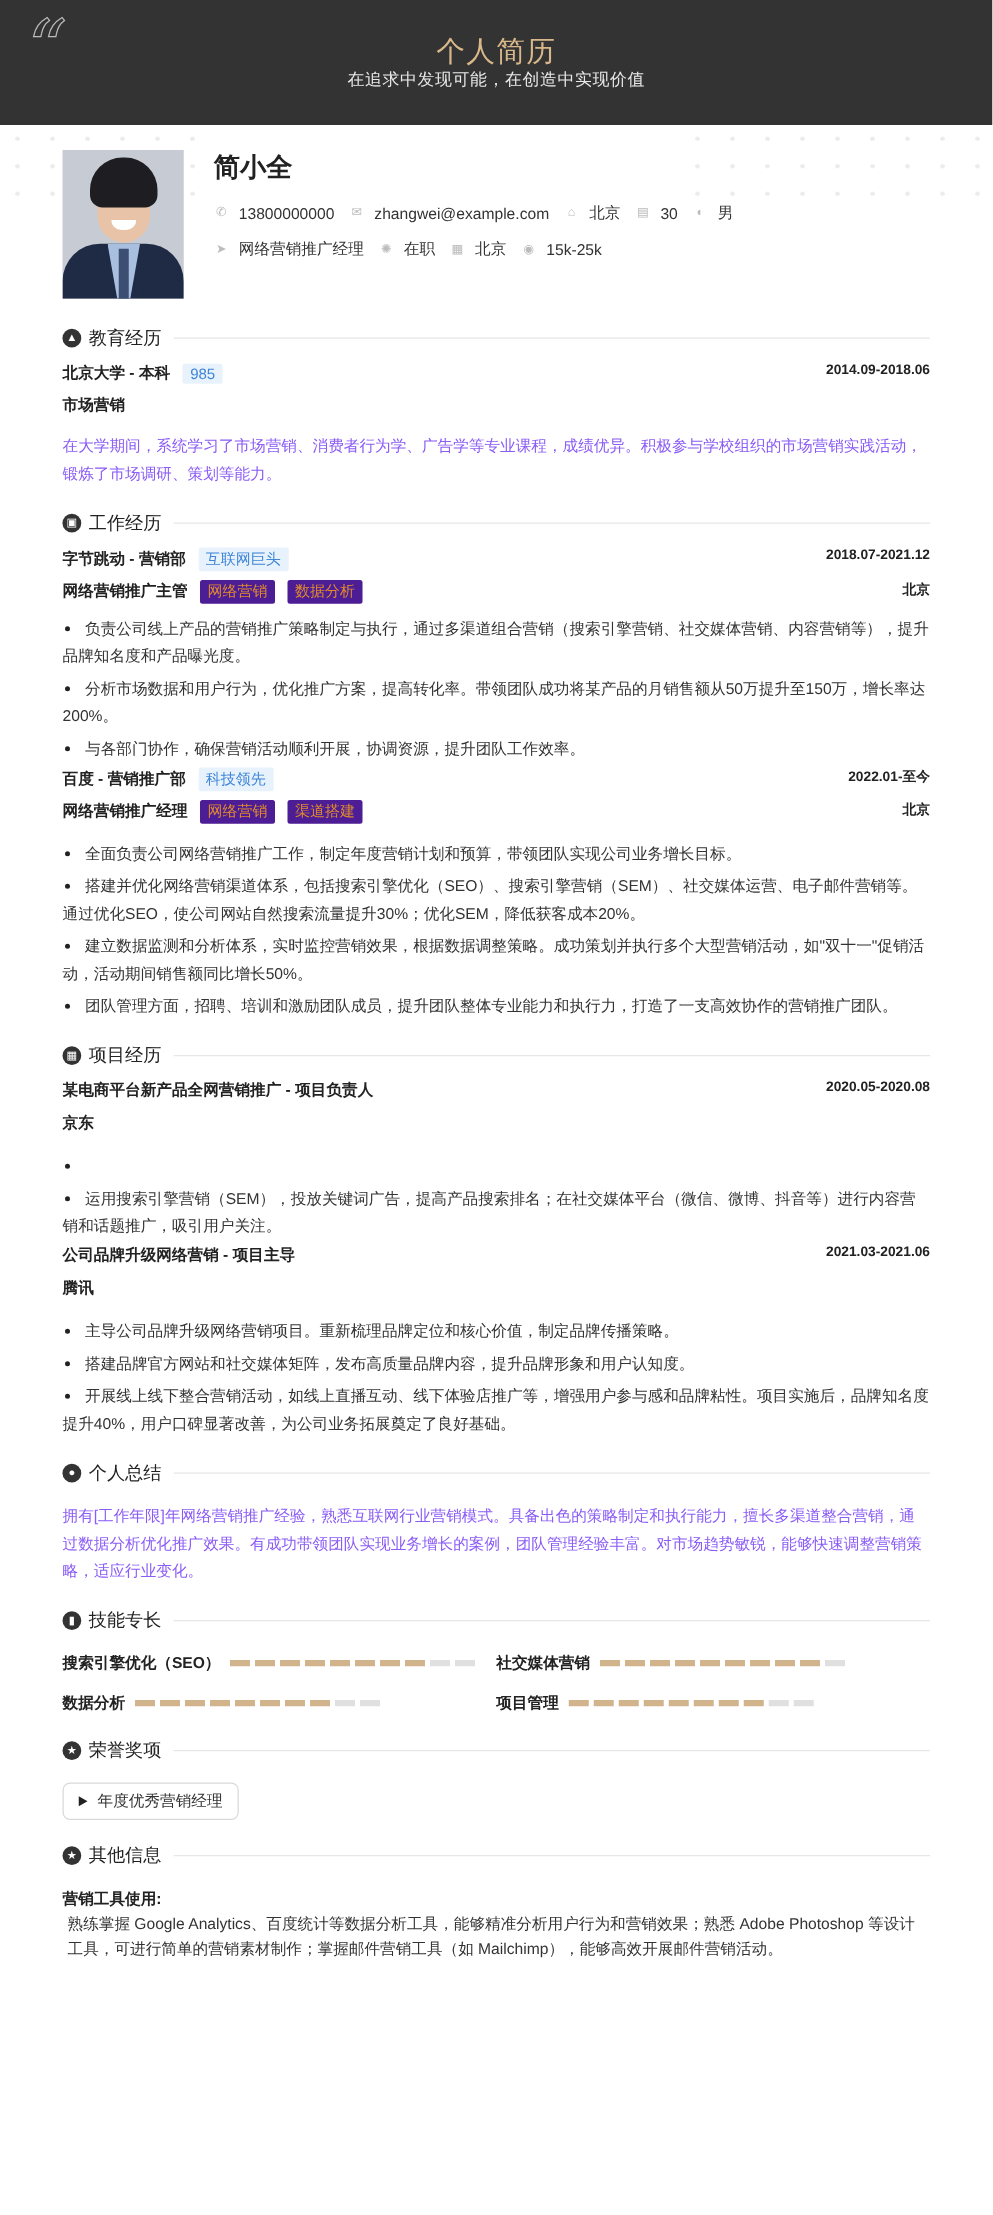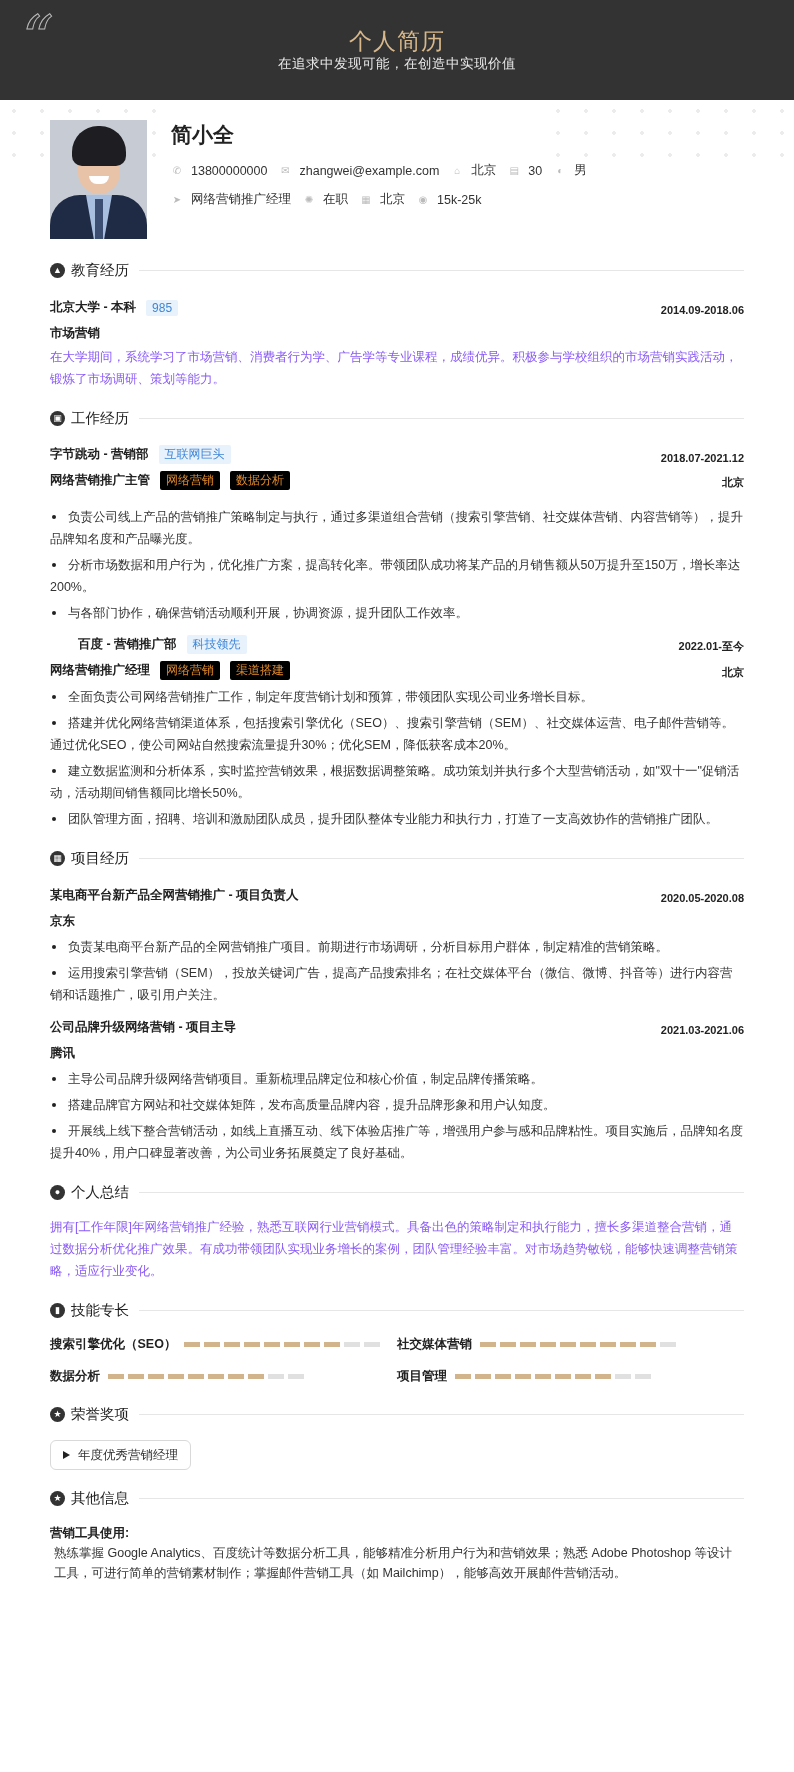--- a/index.html
+++ b/index.html
@@ -84,25 +84,25 @@
   .main { padding: 0 50px; margin-top: -100px; }
   .section { margin-top: 0; }
   .sec-head { display: flex; align-items: center; height: 40px; }
   .sec-icon {
     width: 15px; height: 15px; border-radius: 50%; background: #333;
     color: #fff; font-size: 9px; line-height: 15px; text-align: center;
     margin-right: 6px;
   }
   .sec-title { font-size: 14.5px; font-weight: normal; color: #222; }
   .sec-line { flex: 1; height: 1px; background: #e6e6e6; margin-left: 10px; }
-  .entry-row { display: flex; align-items: flex-end; justify-content: space-between; height: 26px; }
+  .entry-row { display: flex; align-items: flex-start; justify-content: space-between; height: 26px; }
   .entry-left { display: flex; align-items: center; }
   .entry-title { font-weight: bold; font-size: 12.5px; color: #222; }
   .tag-blue { background: #e8f2fd; color: #3f86d6; font-size: 12px; padding: 1px 6px; margin-left: 10px; border-radius: 2px; }
-  .tag-orange { background: #000000; color: #e08a2d; font-size: 12px; padding: 1px 6px; margin-left: 10px; border-radius: 2px; }
+  .tag-orange { background: #4c1d95; color: #e08a2d; font-size: 12px; padding: 1px 6px; margin-left: 10px; border-radius: 2px; }
   .entry-date { font-weight: bold; font-size: 11px; color: #222; }
   .desc { font-size: 12.5px; color: #8b5cf6; line-height: 22px; margin-top: 4px; }
   ul.bul { list-style: none; margin-top: 2px; }
   ul.bul li { position: relative; padding-left: 0; line-height: 22px; font-size: 12.5px; color: #333; margin-bottom: 4px; }
   ul.bul li .dot { display: inline-block; width: 4px; height: 4px; background: #222; border-radius: 50%; margin: 0 12px 2px 2px; vertical-align: middle; }
   .skills { display: grid; grid-template-columns: 1fr 1fr; row-gap: 12px; margin-top: 4px; }
   .skill { display: flex; align-items: center; height: 20px; }
   .skill-name { font-size: 12.5px; font-weight: bold; color: #222; margin-right: 8px; }
   .bars { display: flex; }
   .bar { width: 16px; height: 5px; margin-right: 4px; background: #e0e0e0; }
@@ -218,27 +218,27 @@
       <span class="entry-date">2018.07-2021.12</span>
     </div>
     <div class="entry-row">
       <div class="entry-left">
         <span class="entry-title">网络营销推广主管</span>
         <span class="tag-orange">网络营销</span>
         <span class="tag-orange">数据分析</span>
       </div>
       <span class="entry-date">北京</span>
     </div>
-    <ul class="bul" style="margin-top:16px;">
+    <ul class="bul" style="margin-top:2px;">
       <li><span class="dot"></span><span>负责公司线上产品的营销推广策略制定与执行，通过多渠道组合营销（搜索引擎营销、社交媒体营销、内容营销等），提升品牌知名度和产品曝光度。</span></li>
       <li><span class="dot"></span><span>分析市场数据和用户行为，优化推广方案，提高转化率。带领团队成功将某产品的月销售额从50万提升至150万，增长率达200%。</span></li>
       <li><span class="dot"></span><span>与各部门协作，确保营销活动顺利开展，协调资源，提升团队工作效率。</span></li>
     </ul>
 
-    <div class="entry-row" style="margin-top:2px;margin-left:28px;">
+    <div class="entry-row" style="margin-top:2px;">
       <div class="entry-left">
         <span class="entry-title">百度 - 营销推广部</span>
         <span class="tag-blue">科技领先</span>
       </div>
       <span class="entry-date">2022.01-至今</span>
     </div>
     <div class="entry-row">
       <div class="entry-left">
         <span class="entry-title">网络营销推广经理</span>
         <span class="tag-orange">网络营销</span>
@@ -262,21 +262,21 @@
     </div>
 
     <div class="entry-row">
       <span class="entry-title">某电商平台新产品全网营销推广 - 项目负责人</span>
       <span class="entry-date">2020.05-2020.08</span>
     </div>
     <div class="entry-row">
         <span class="entry-title">京东</span>
       </div>
     <ul class="bul" style="margin-top:6px;">
-      <li><span class="dot"></span><span>负责某电商平台新产品的全网营销推广项目。前期进行市场调研，分析目标用户群体，制定精准的营销策略。</span></li>
+      <li><span class="dot"></span></li>
       <li><span class="dot"></span><span>运用搜索引擎营销（SEM），投放关键词广告，提高产品搜索排名；在社交媒体平台（微信、微博、抖音等）进行内容营销和话题推广，吸引用户关注。</span></li>
     </ul>
 
     <div class="entry-row" style="margin-top:2px;">
       <span class="entry-title">公司品牌升级网络营销 - 项目主导</span>
       <span class="entry-date">2021.03-2021.06</span>
     </div>
     <div class="entry-row">
         <span class="entry-title">腾讯</span>
       </div>

